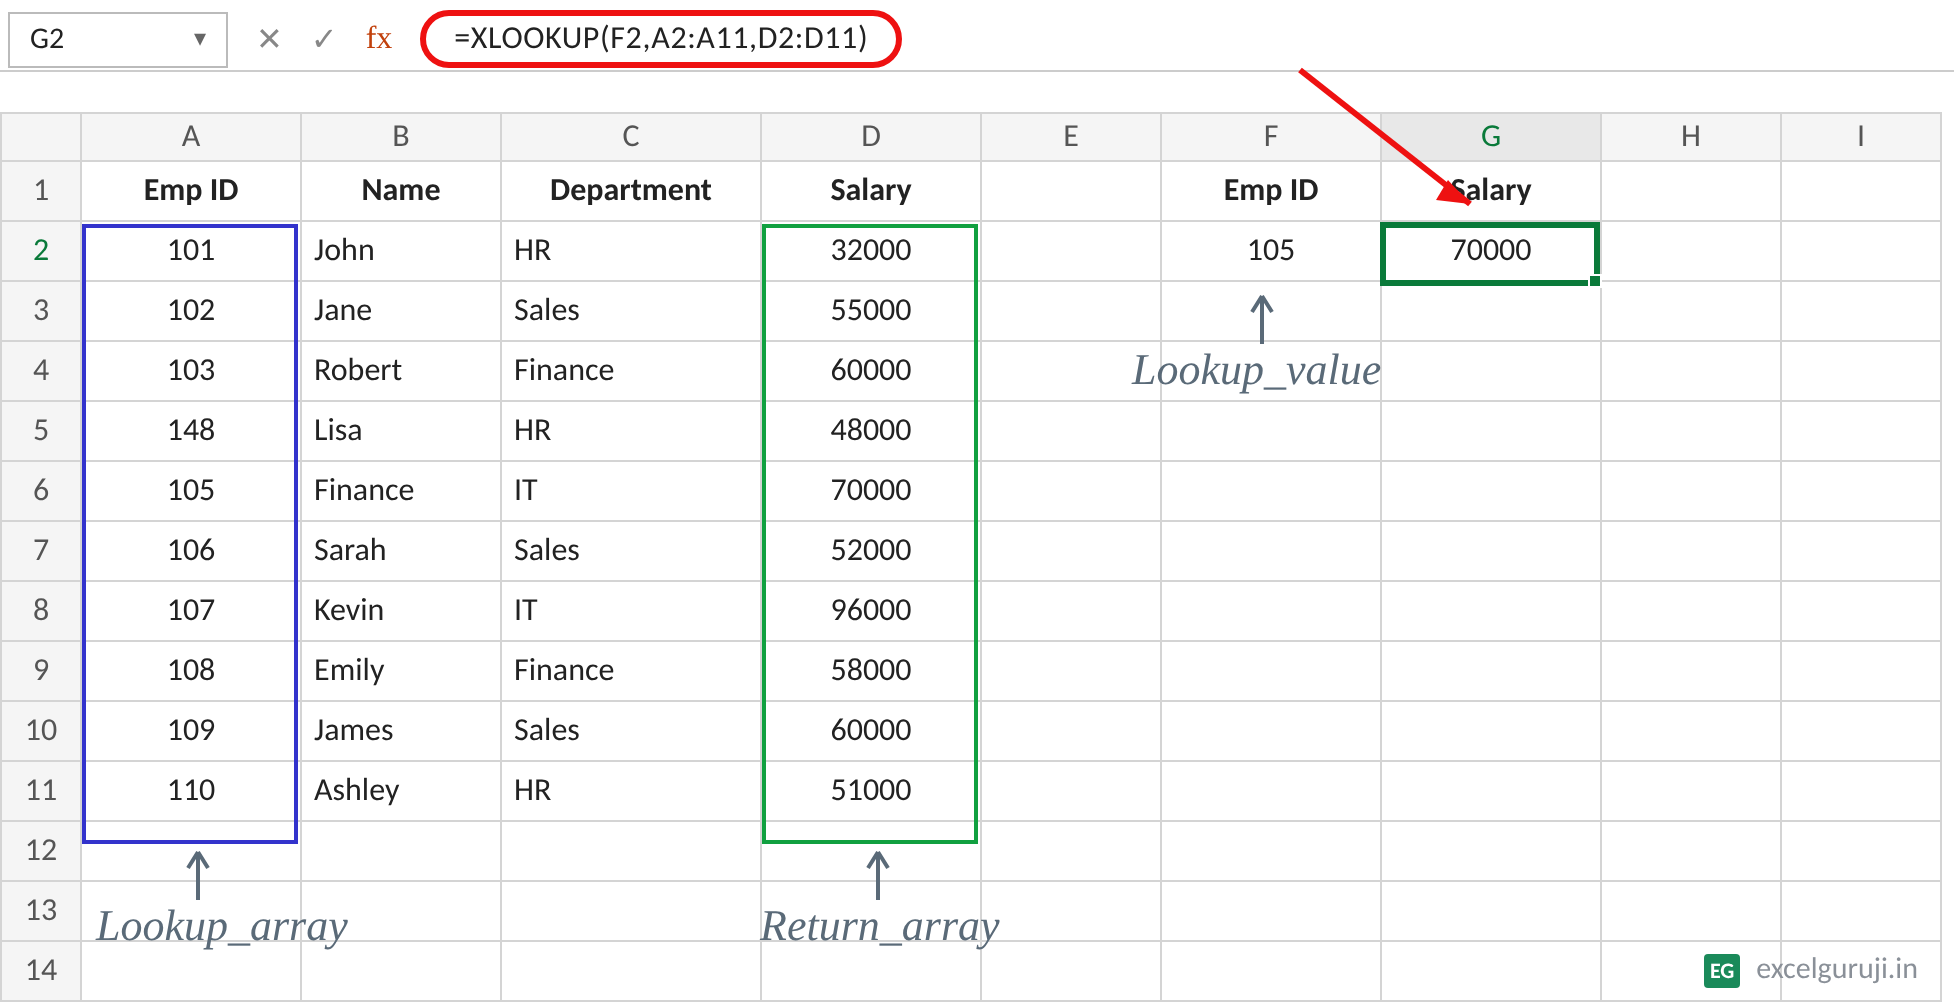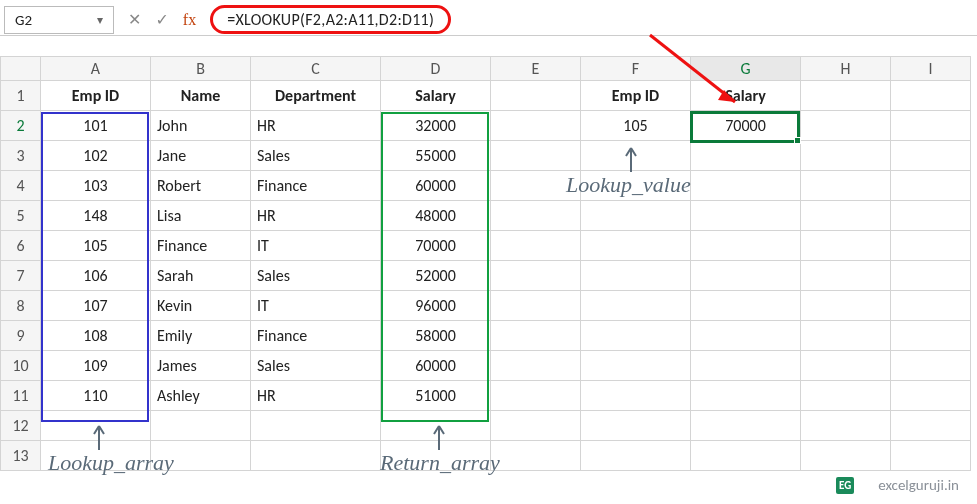--- a/index.html
+++ b/index.html
@@ -163,21 +163,21 @@
   .red-arrow svg { overflow:visible; }
 
   
   .watermark {
     position:absolute;
     right:18px; bottom:10px;
     color:#8a9098;
     font-size:15px;
     display:flex;
     align-items:center;
-    gap:24px;
+    gap:8px;
     font-family: Calibri, Arial, sans-serif;
   }
   .watermark .badge {
     background:#1a8a5a;
     color:#fff;
     font-weight:700;
     font-size:11px;
     padding:2px 3px;
     border-radius:2px;
   }
@@ -386,20 +386,32 @@
     <td></td>
           <td></td>
           <td></td>
           <td></td>
           <td></td>
           <td></td>
           <td></td>
           <td></td>
           <td></td>
         </tr>
+  <tr>
+          <th class="rowhdr">14</th>
+    <td></td>
+          <td></td>
+          <td></td>
+          <td></td>
+          <td></td>
+          <td></td>
+          <td></td>
+          <td></td>
+          <td></td>
+        </tr>
 </tbody>
     </table>
 </div>
 
 <div class="overlay box-blue" style="left:41px; top:112px; width:108px; height:310px;"></div>
 
 <div class="overlay box-green" style="left:381px; top:112px; width:108px; height:310px;"></div>
 
 <div class="overlay box-sel" style="left:690px; top:111px; width:110px; height:32px;">
   <div class="fill-handle"></div>

